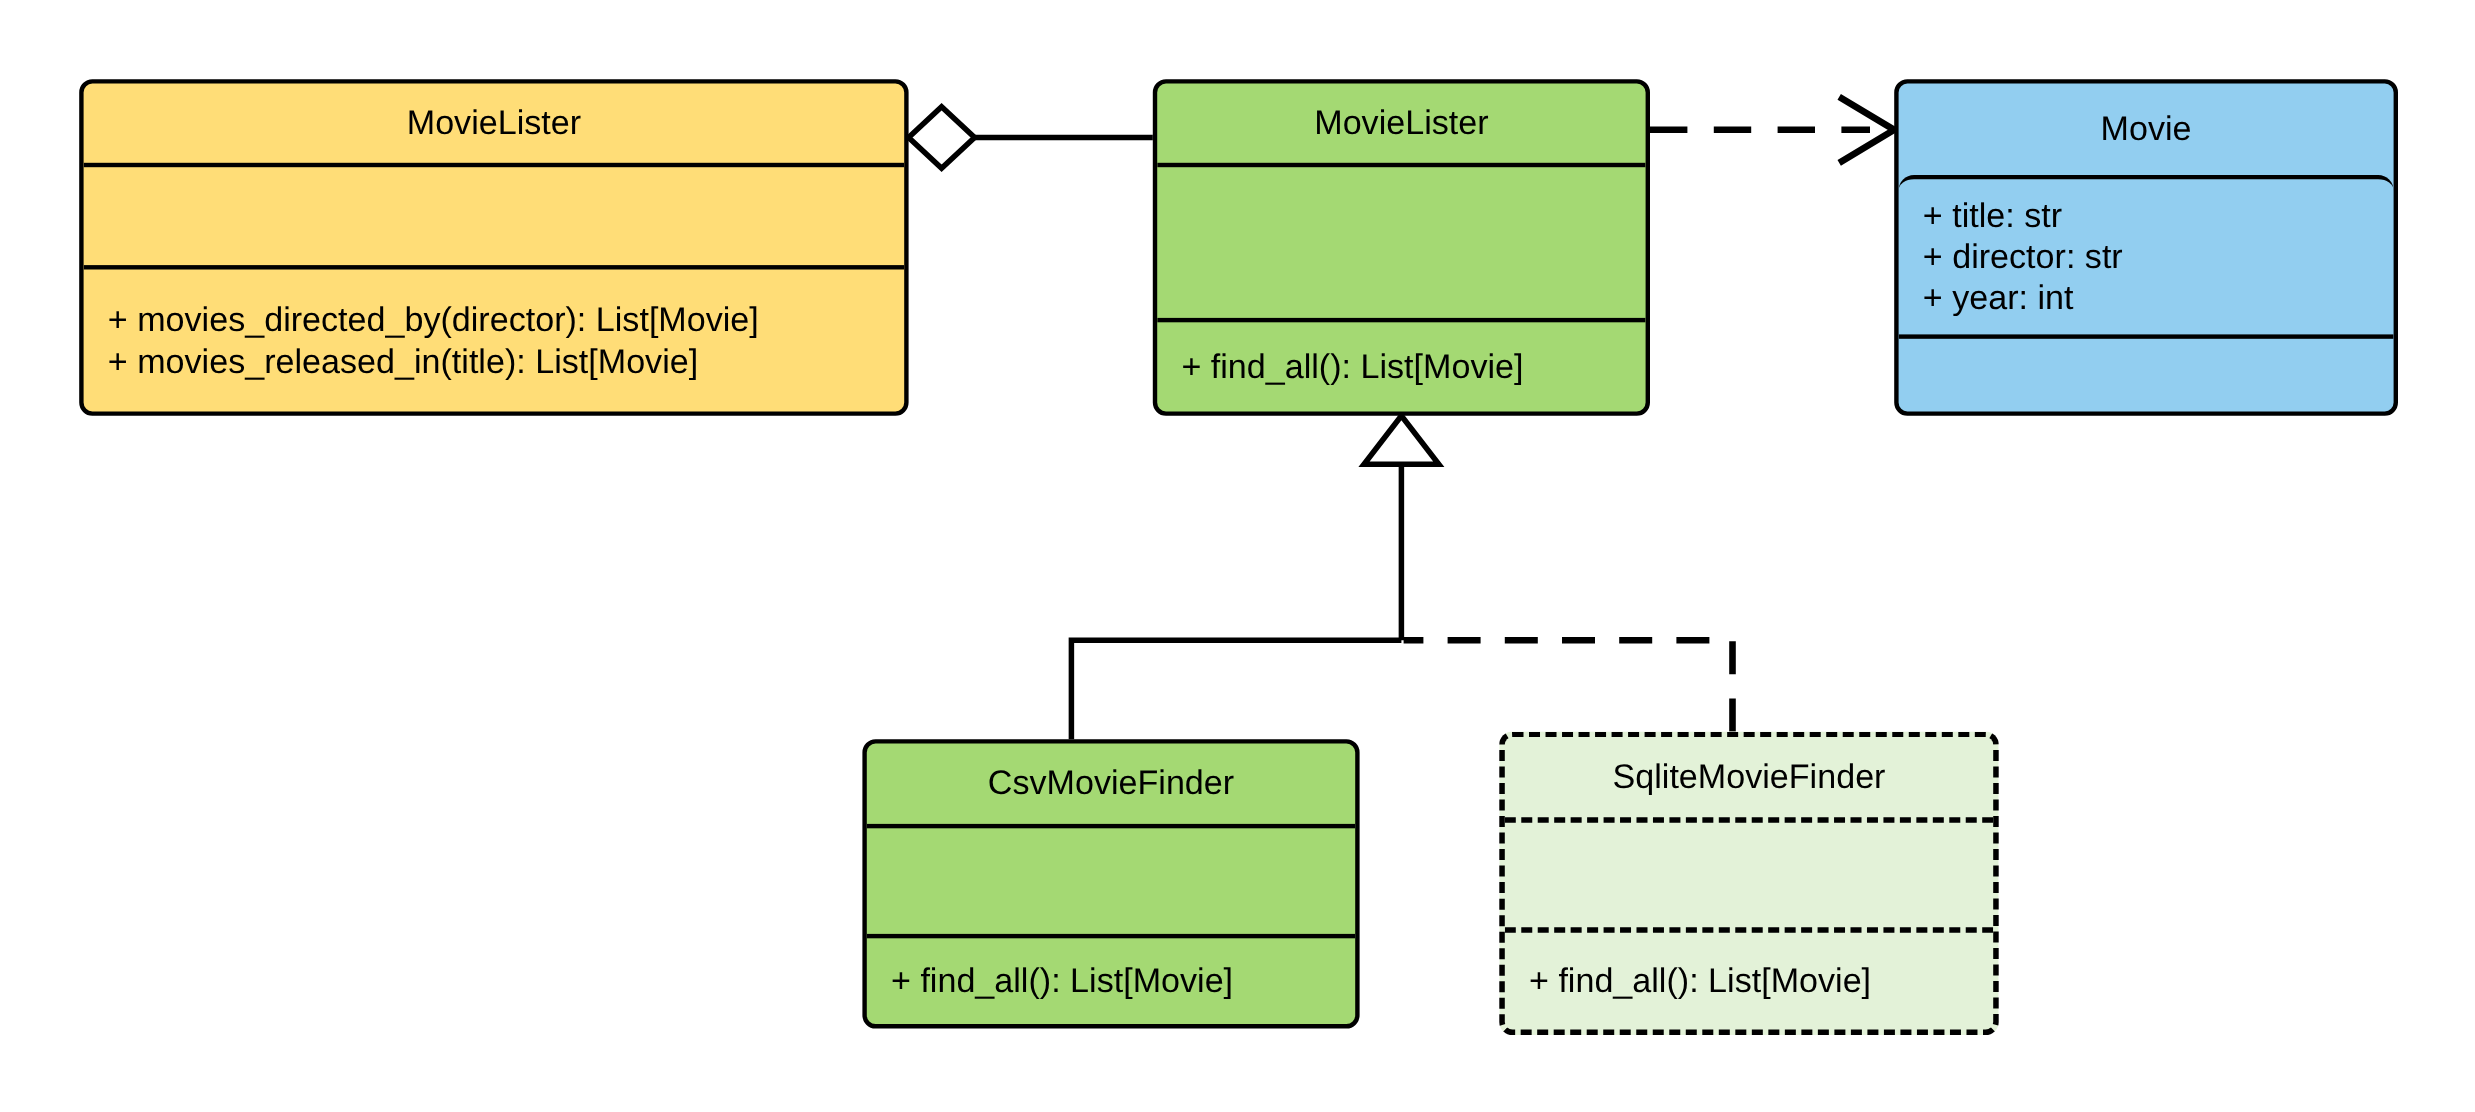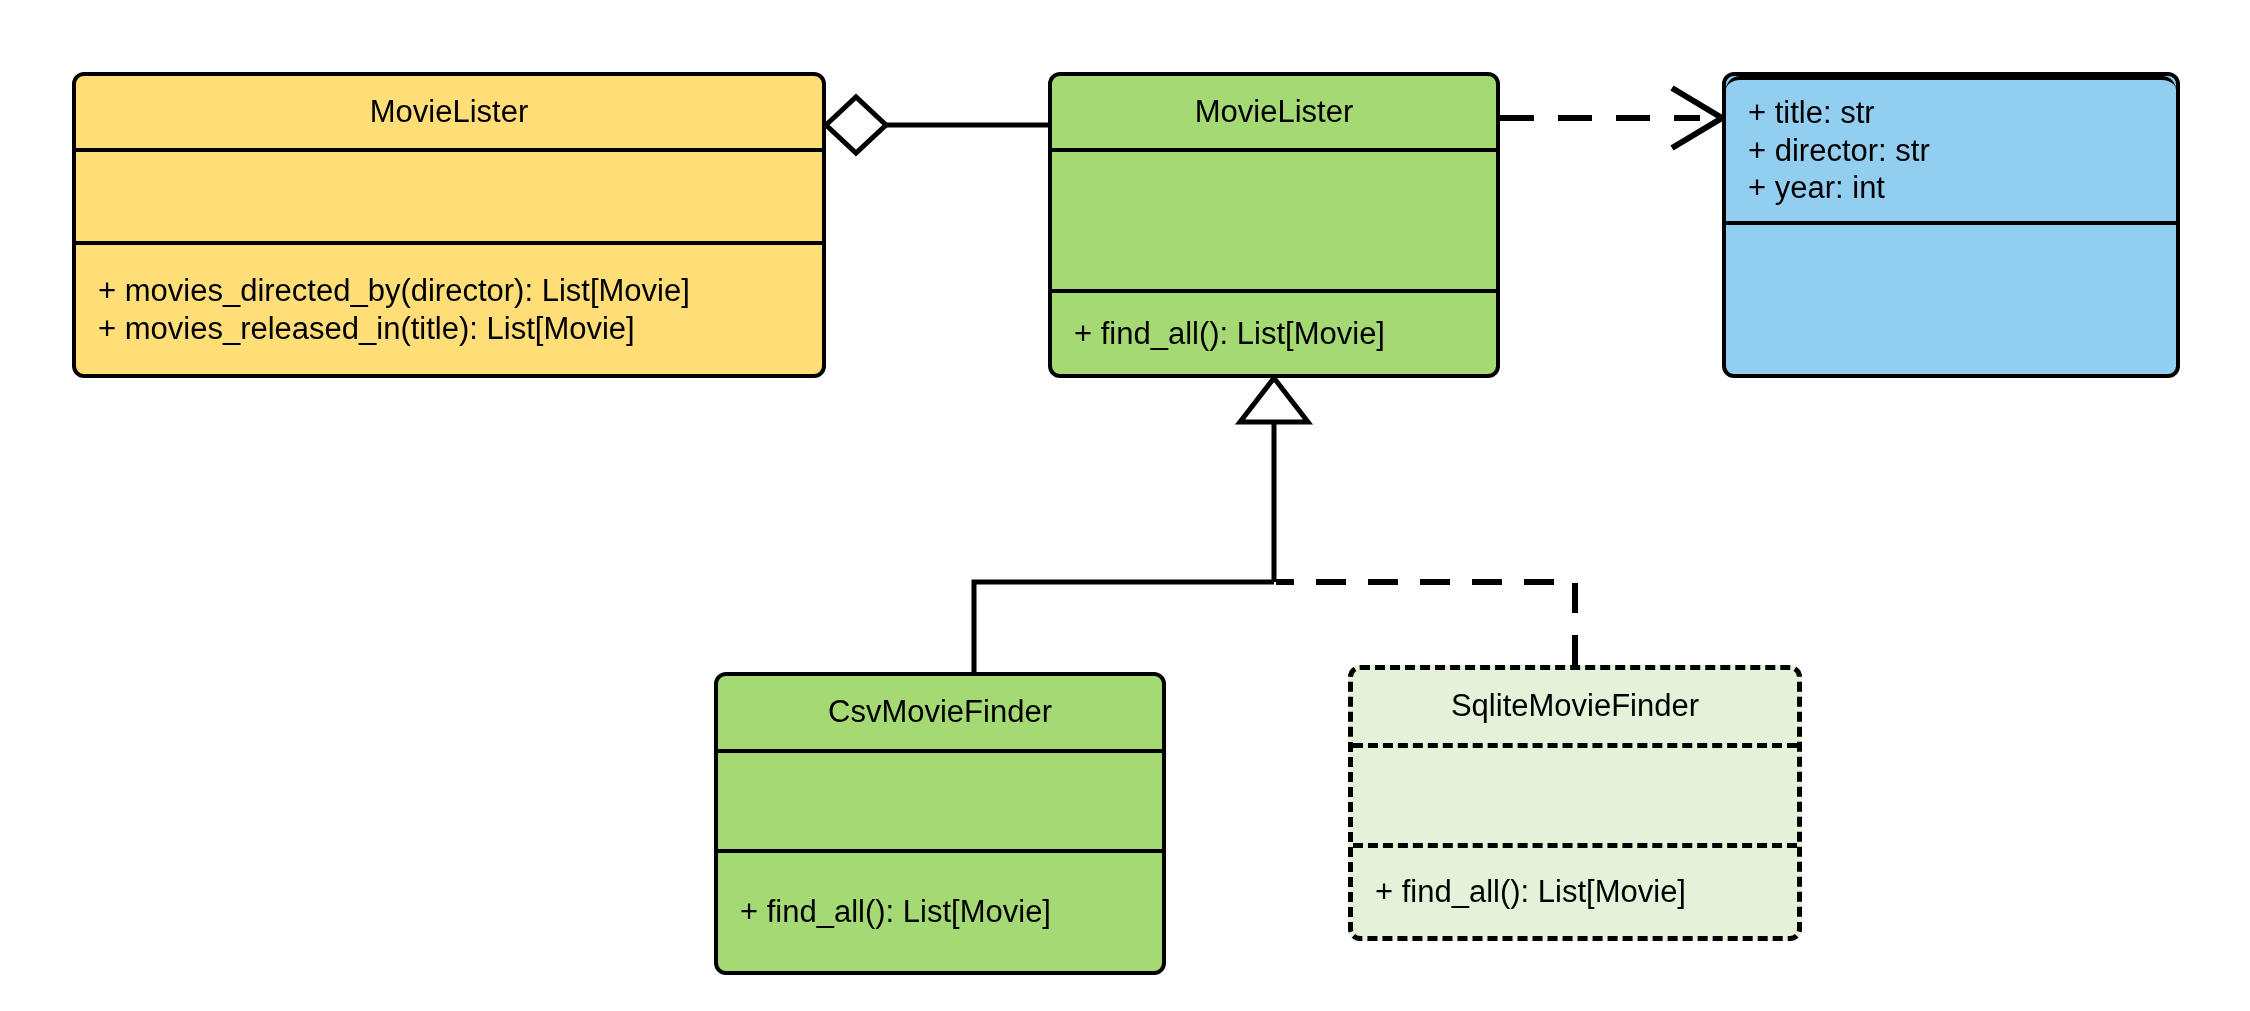--- a/index.html
+++ b/index.html
@@ -30,20 +30,21 @@
     box-sizing: border-box;
     border: 4px solid #000000;
     border-radius: 12px;
     display: flex;
     flex-direction: column;
     overflow: hidden;
   }
   .uml-class.dashed {
     border-style: dashed;
     border-width: 5px;
+    margin-left: 15px;
   }
   .compartment {
     box-sizing: border-box;
     display: flex;
     flex-direction: column;
     justify-content: center;
   }
   .compartment.title-comp {
     align-items: center;
     justify-content: center;
@@ -77,21 +78,21 @@
   #box-moviefinder { left: 1048px; top: 72px; width: 452px; height: 306px; background: #a4d973; }
   #box-moviefinder .c1 { height: 72px; }
   #box-moviefinder .c2 { height: 141px; }
   #box-moviefinder .c3 { flex: 1; }
 
   #box-movie { left: 1722px; top: 72px; width: 458px; height: 306px; background: #92cef0; }
   #box-movie .c1 { height: 83px; }
   #box-movie .c2 { height: 145px; border-radius: 14px; }
   #box-movie .c3 { flex: 1; }
 
-  #box-csvmoviefinder { left: 714px; top: 672px; width: 452px; height: 303px; background: #a4d973; }
+  #box-csvmoviefinder { left: 784px; top: 672px; width: 452px; height: 263px; background: #a4d973; }
   #box-csvmoviefinder .c1 { height: 73px; }
   #box-csvmoviefinder .c2 { height: 100px; }
   #box-csvmoviefinder .c3 { flex: 1; }
 
   #box-sqlitemoviefinder { left: 1348px; top: 665px; width: 454px; height: 276px; background: #e3f2d8; }
   #box-sqlitemoviefinder .c1 { height: 73px; }
   #box-sqlitemoviefinder .c2 { height: 100px; }
   #box-sqlitemoviefinder .c3 { flex: 1; }
 </style>
 </head>
@@ -137,20 +138,23 @@
     <div class="compartment title-comp c1">
       <div class="class-title">MovieLister</div>
     </div>
     <div class="compartment divided c2"></div>
     <div class="compartment divided c3">
       <div class="member-line">+ find_all(): List[Movie]</div>
     </div>
   </div>
 
   <div class="uml-class" id="box-movie">
+    <div class="compartment title-comp c1">
+      <div class="class-title">Movie</div>
+    </div>
     <div class="compartment divided c2">
       <div class="member-line">+ title: str</div>
       <div class="member-line">+ director: str</div>
       <div class="member-line">+ year: int</div>
     </div>
     <div class="compartment divided c3"></div>
   </div>
 
   <div class="uml-class" id="box-csvmoviefinder">
     <div class="compartment title-comp c1">

